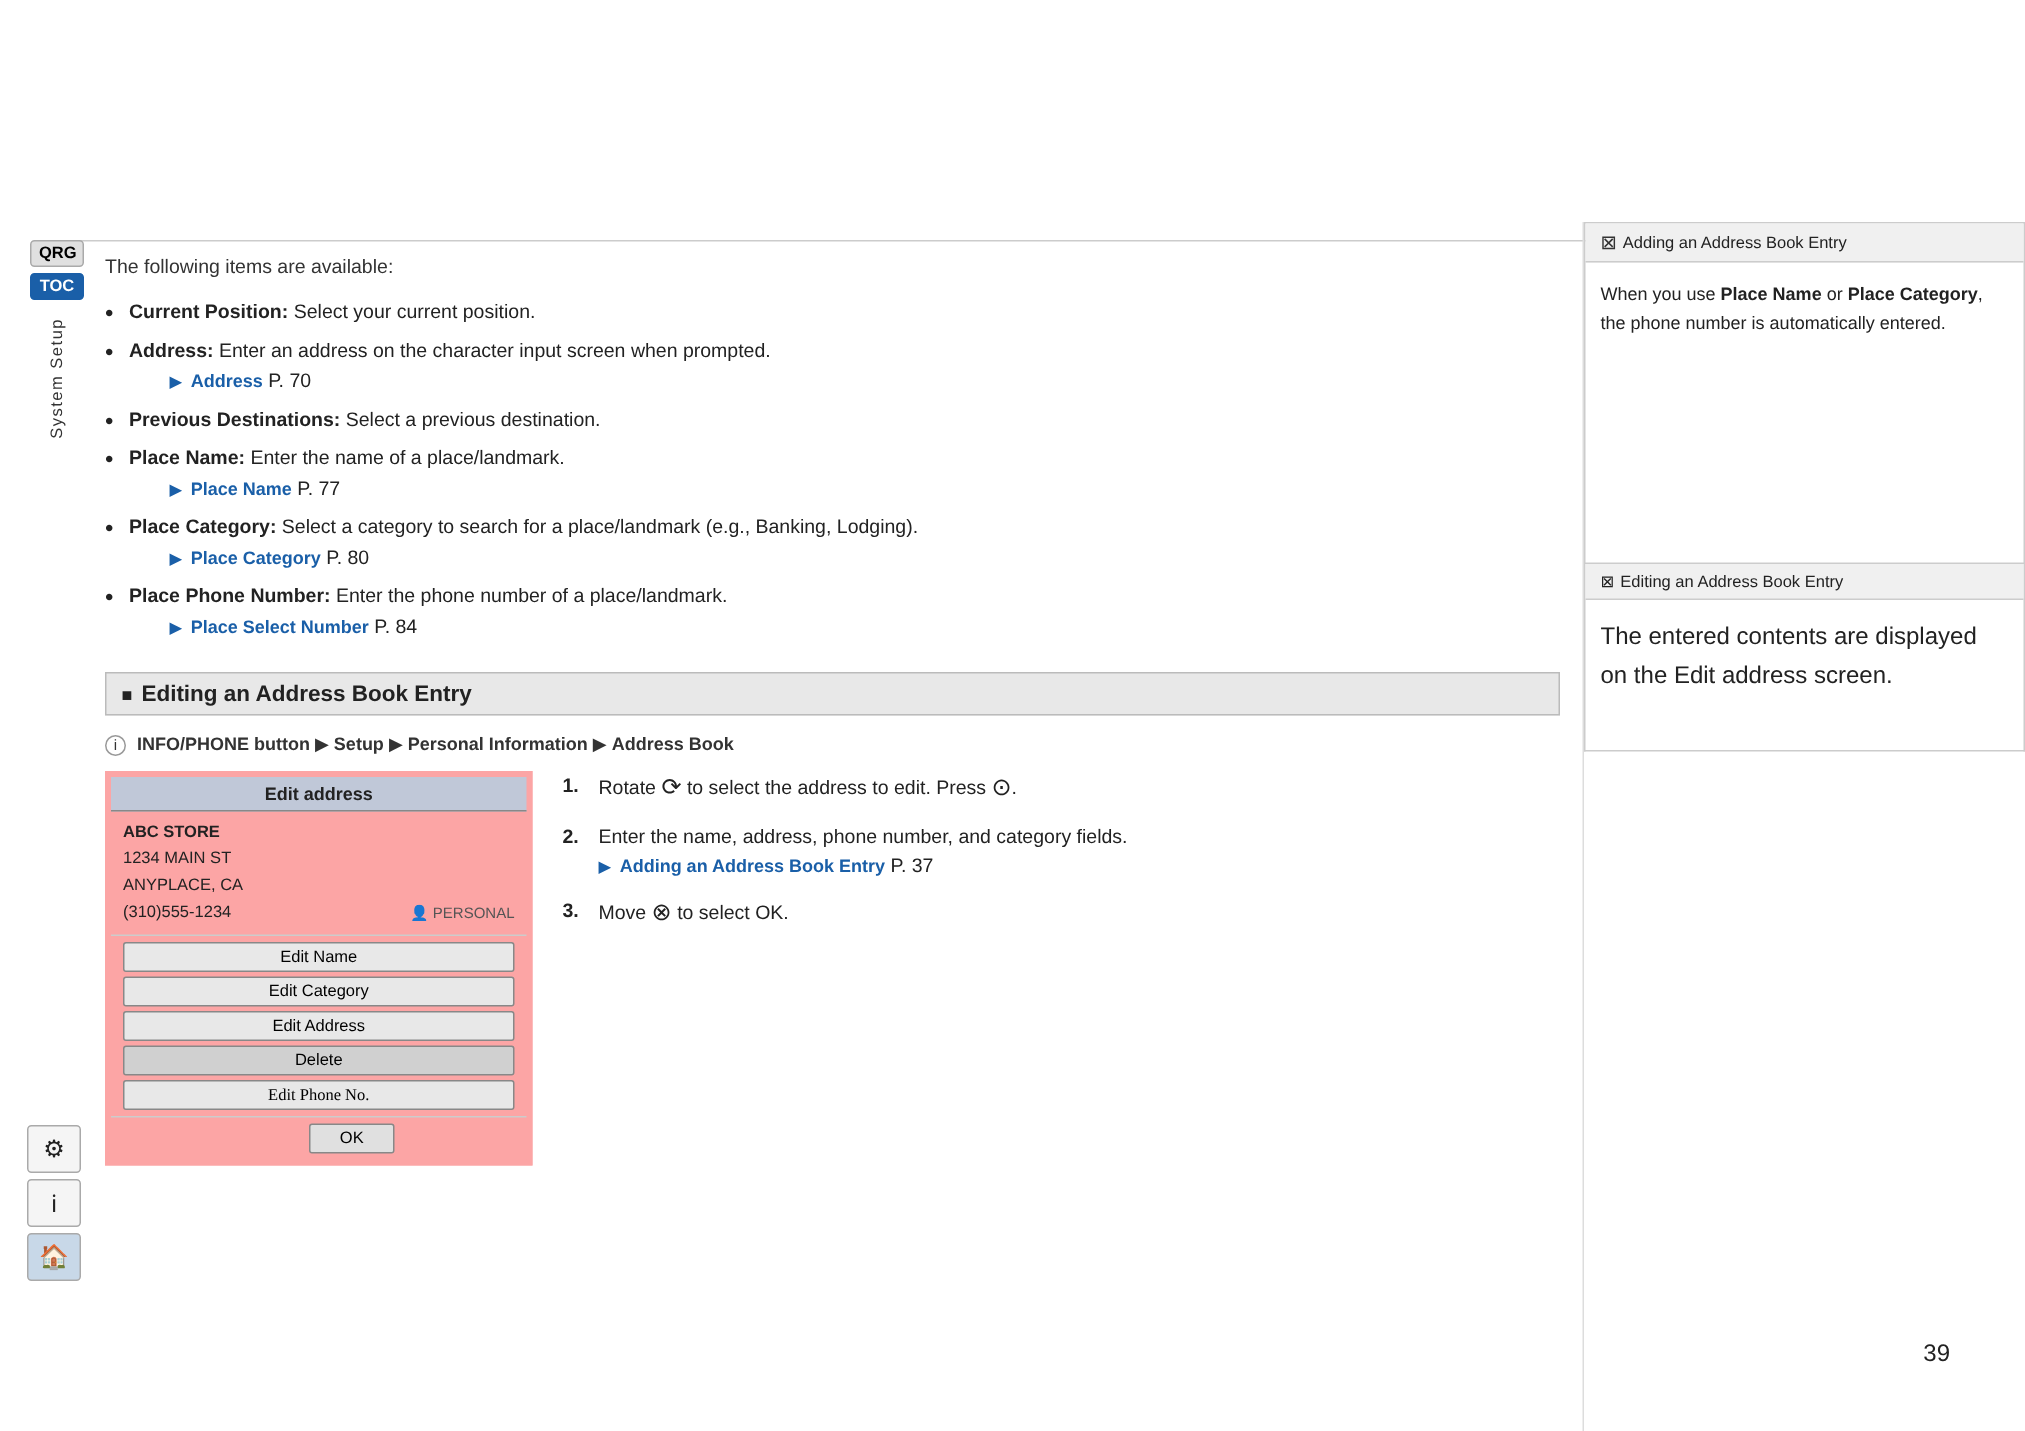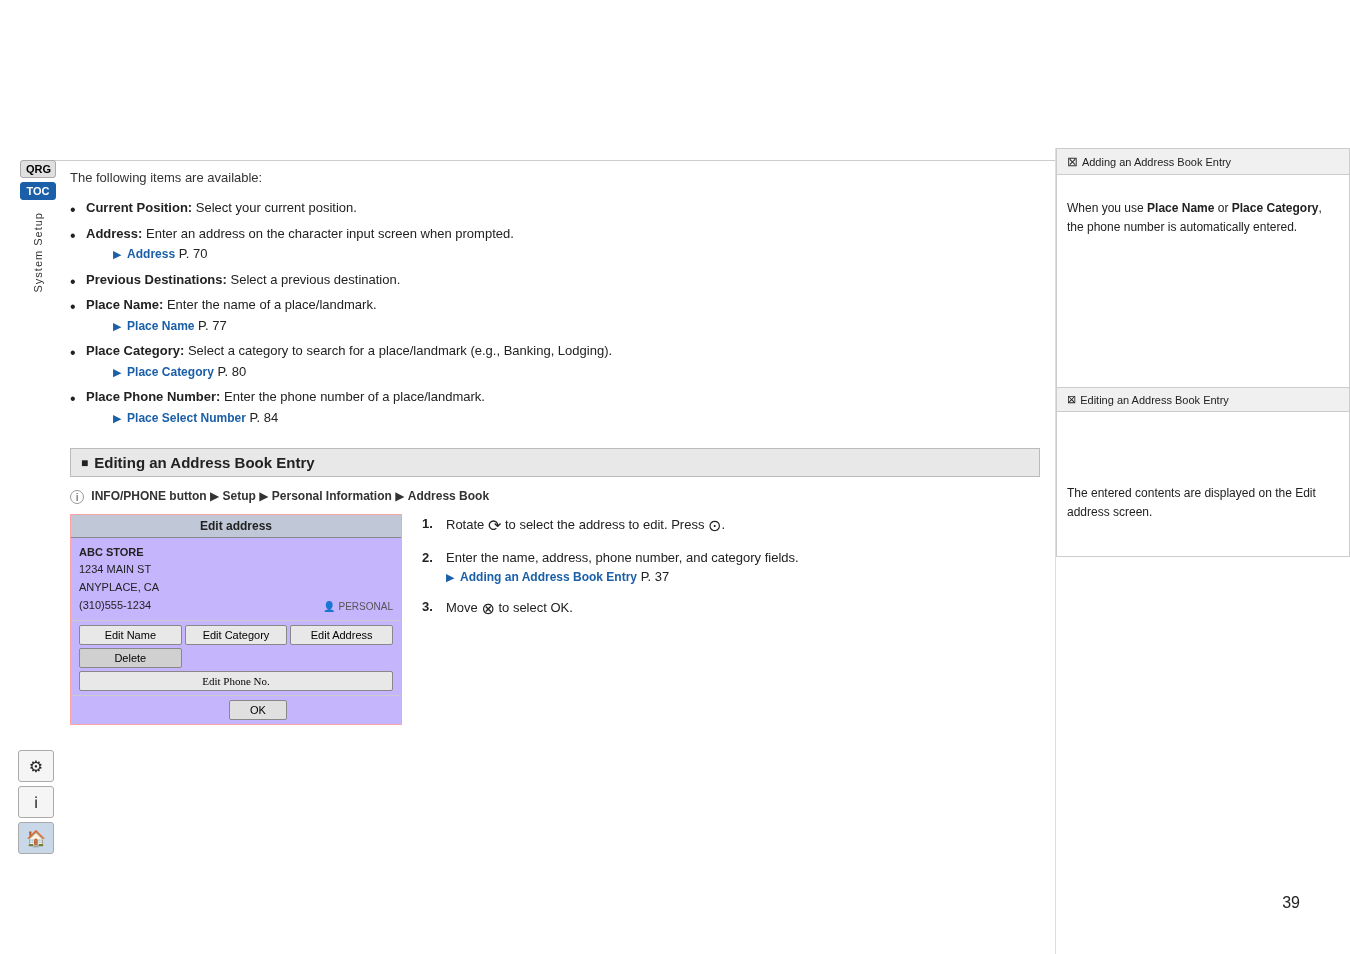--- a/index.html
+++ b/index.html
@@ -184,24 +184,24 @@
       border-radius: 50%;
       text-align: center;
       font-size: 10px;
       line-height: 13px;
       margin-right: 4px;
       vertical-align: middle;
     }
 
     
     .edit-address-ui {
-      border: 1px solid #fca5a5;
-      width: 332px;
+      border: 4px solid #fca5a5;
+      width: 285px;
       margin-bottom: 8px;
-      background: #c4b5fd;
+      background: #fca5a5;
     }
     .edit-address-title {
       background: #c0c8d8;
       text-align: center;
       padding: 4px;
       font-size: 12px;
       font-weight: bold;
       border-bottom: 1px solid #888;
     }
     .edit-address-body {
@@ -216,21 +216,21 @@
       font-size: 10px;
       color: #555;
       margin-top: 2px;
     }
     .personal-badge::before {
       content: "👤 ";
     }
 
     .edit-buttons-grid {
       display: grid;
-      grid-template-columns: 1fr 1fr 1fr;
+      grid-template-columns: 1fr;
       gap: 3px;
       padding: 4px 8px;
       border-top: 1px solid #ccc;
     }
     .edit-btn {
       border: 1px solid #888;
       background: #e8e8e8;
       padding: 3px 6px;
       font-size: 11px;
       text-align: center;
@@ -302,43 +302,41 @@
     }
     .right-note-header .note-icon {
       font-size: 13px;
       color: #333;
     }
     .right-note-body {
       padding: 12px 10px;
       font-size: 12px;
       line-height: 1.6;
       min-height: 200px;
-      margin-top: 12px;
     }
 
     .right-note-box2 {
       border: 1px solid #ccc;
       border-top: none;
       margin: 0;
     }
     .right-note-header2 {
       background: #f0f0f0;
       border-bottom: 1px solid #ccc;
       padding: 5px 10px;
       font-size: 11px;
       display: flex;
       align-items: center;
       gap: 4px;
     }
     .right-note-body2 {
-      padding: 28px 10px;
-      font-size: 12px;
+      padding: 12px 10px;
+      font-size: 16px;
       line-height: 1.6;
       min-height: 100px;
-      margin-top: 44px;
     }
 
     
     .page-number {
       position: absolute;
       bottom: 42px;
       right: 50px;
       font-size: 16px;
       font-weight: normal;
     }

